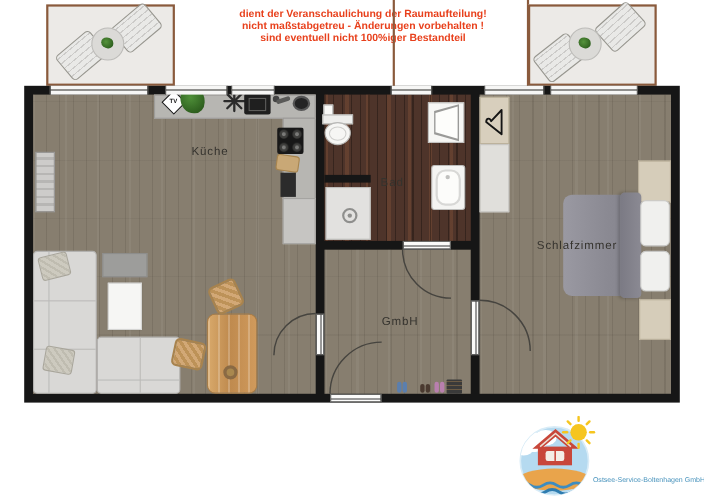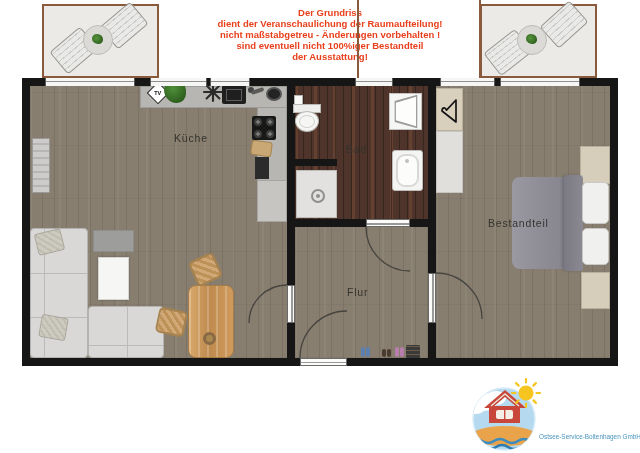--- a/index.html
+++ b/index.html
@@ -109,25 +109,23 @@
       -webkit-background-clip:text;background-clip:text;color:transparent;}
   }
   .logo-sub{left:539px;top:433px;font-size:6.4px;color:var(--logo-sub);white-space:nowrap;}
 </style>
 </head>
 <body>
 
 <div class="page">
 
   <div class="abs disclaimer">
-    <div>Der Grundriss</div>
     <div>dient der Veranschaulichung der Raumaufteilung!</div>
     <div>nicht maßstabgetreu - Änderungen vorbehalten !</div>
     <div>sind eventuell nicht 100%iger Bestandteil</div>
-    <div>der Ausstattung!</div>
   </div>
 
   <div class="abs facade-line" style="left:357px;"></div>
   <div class="abs facade-line" style="left:479px;"></div>
 
   <div class="abs balcony" style="left:42px;">
     <div class="lounger" style="left:10px;top:30px;transform:rotate(-40deg);"></div>
     <div class="lounger" style="left:60px;top:5px;transform:rotate(-40deg);"></div>
     <div class="balc-table" style="left:39px;top:19px;"></div>
     <div class="balc-plant" style="left:48px;top:28px;"></div>
@@ -249,23 +247,23 @@
   <svg class="abs" style="left:0;top:0;" width="640" height="453" viewBox="0 0 640 453">
     <g fill="none" stroke="var(--door-arc)" stroke-width="1.3">
       <path d="M 300 358 A 47 47 0 0 1 347 311"></path>
       <path d="M 366 227 A 44 44 0 0 0 410 271"></path>
       <path d="M 287 285 A 38 38 0 0 0 249 323"></path>
       <path d="M 436 273 A 46 46 0 0 1 482 319"></path>
     </g>
   </svg>
 
   <div class="abs room-label" style="left:174px;top:132px;">Küche</div>
-  <div class="abs room-label" style="left:346px;top:143px;">Bad</div>
-  <div class="abs room-label" style="left:347px;top:286px;">Flur</div>
-  <div class="abs room-label" style="left:488px;top:217px;">Bestandteil</div>
+  <div class="abs room-label" style="left:346px;top:160px;">Bad</div>
+  <div class="abs room-label" style="left:347px;top:286px;">GmbH</div>
+  <div class="abs room-label" style="left:488px;top:217px;">Schlafzimmer</div>
 
   <svg class="abs" style="left:460px;top:378px;" width="92" height="75" viewBox="0 0 92 75">
     <defs>
         <clipPath id="emclip">
           <circle cx="44" cy="41" r="31"></circle>
         </clipPath>
       </defs>
     <circle cx="44" cy="41" r="31" fill="#b5daf0" stroke="#d9ecf7" stroke-width="1.5"></circle>
     <g clip-path="url(#emclip)">
       <ellipse cx="24" cy="24" rx="13" ry="9" fill="#ffffff"></ellipse>

